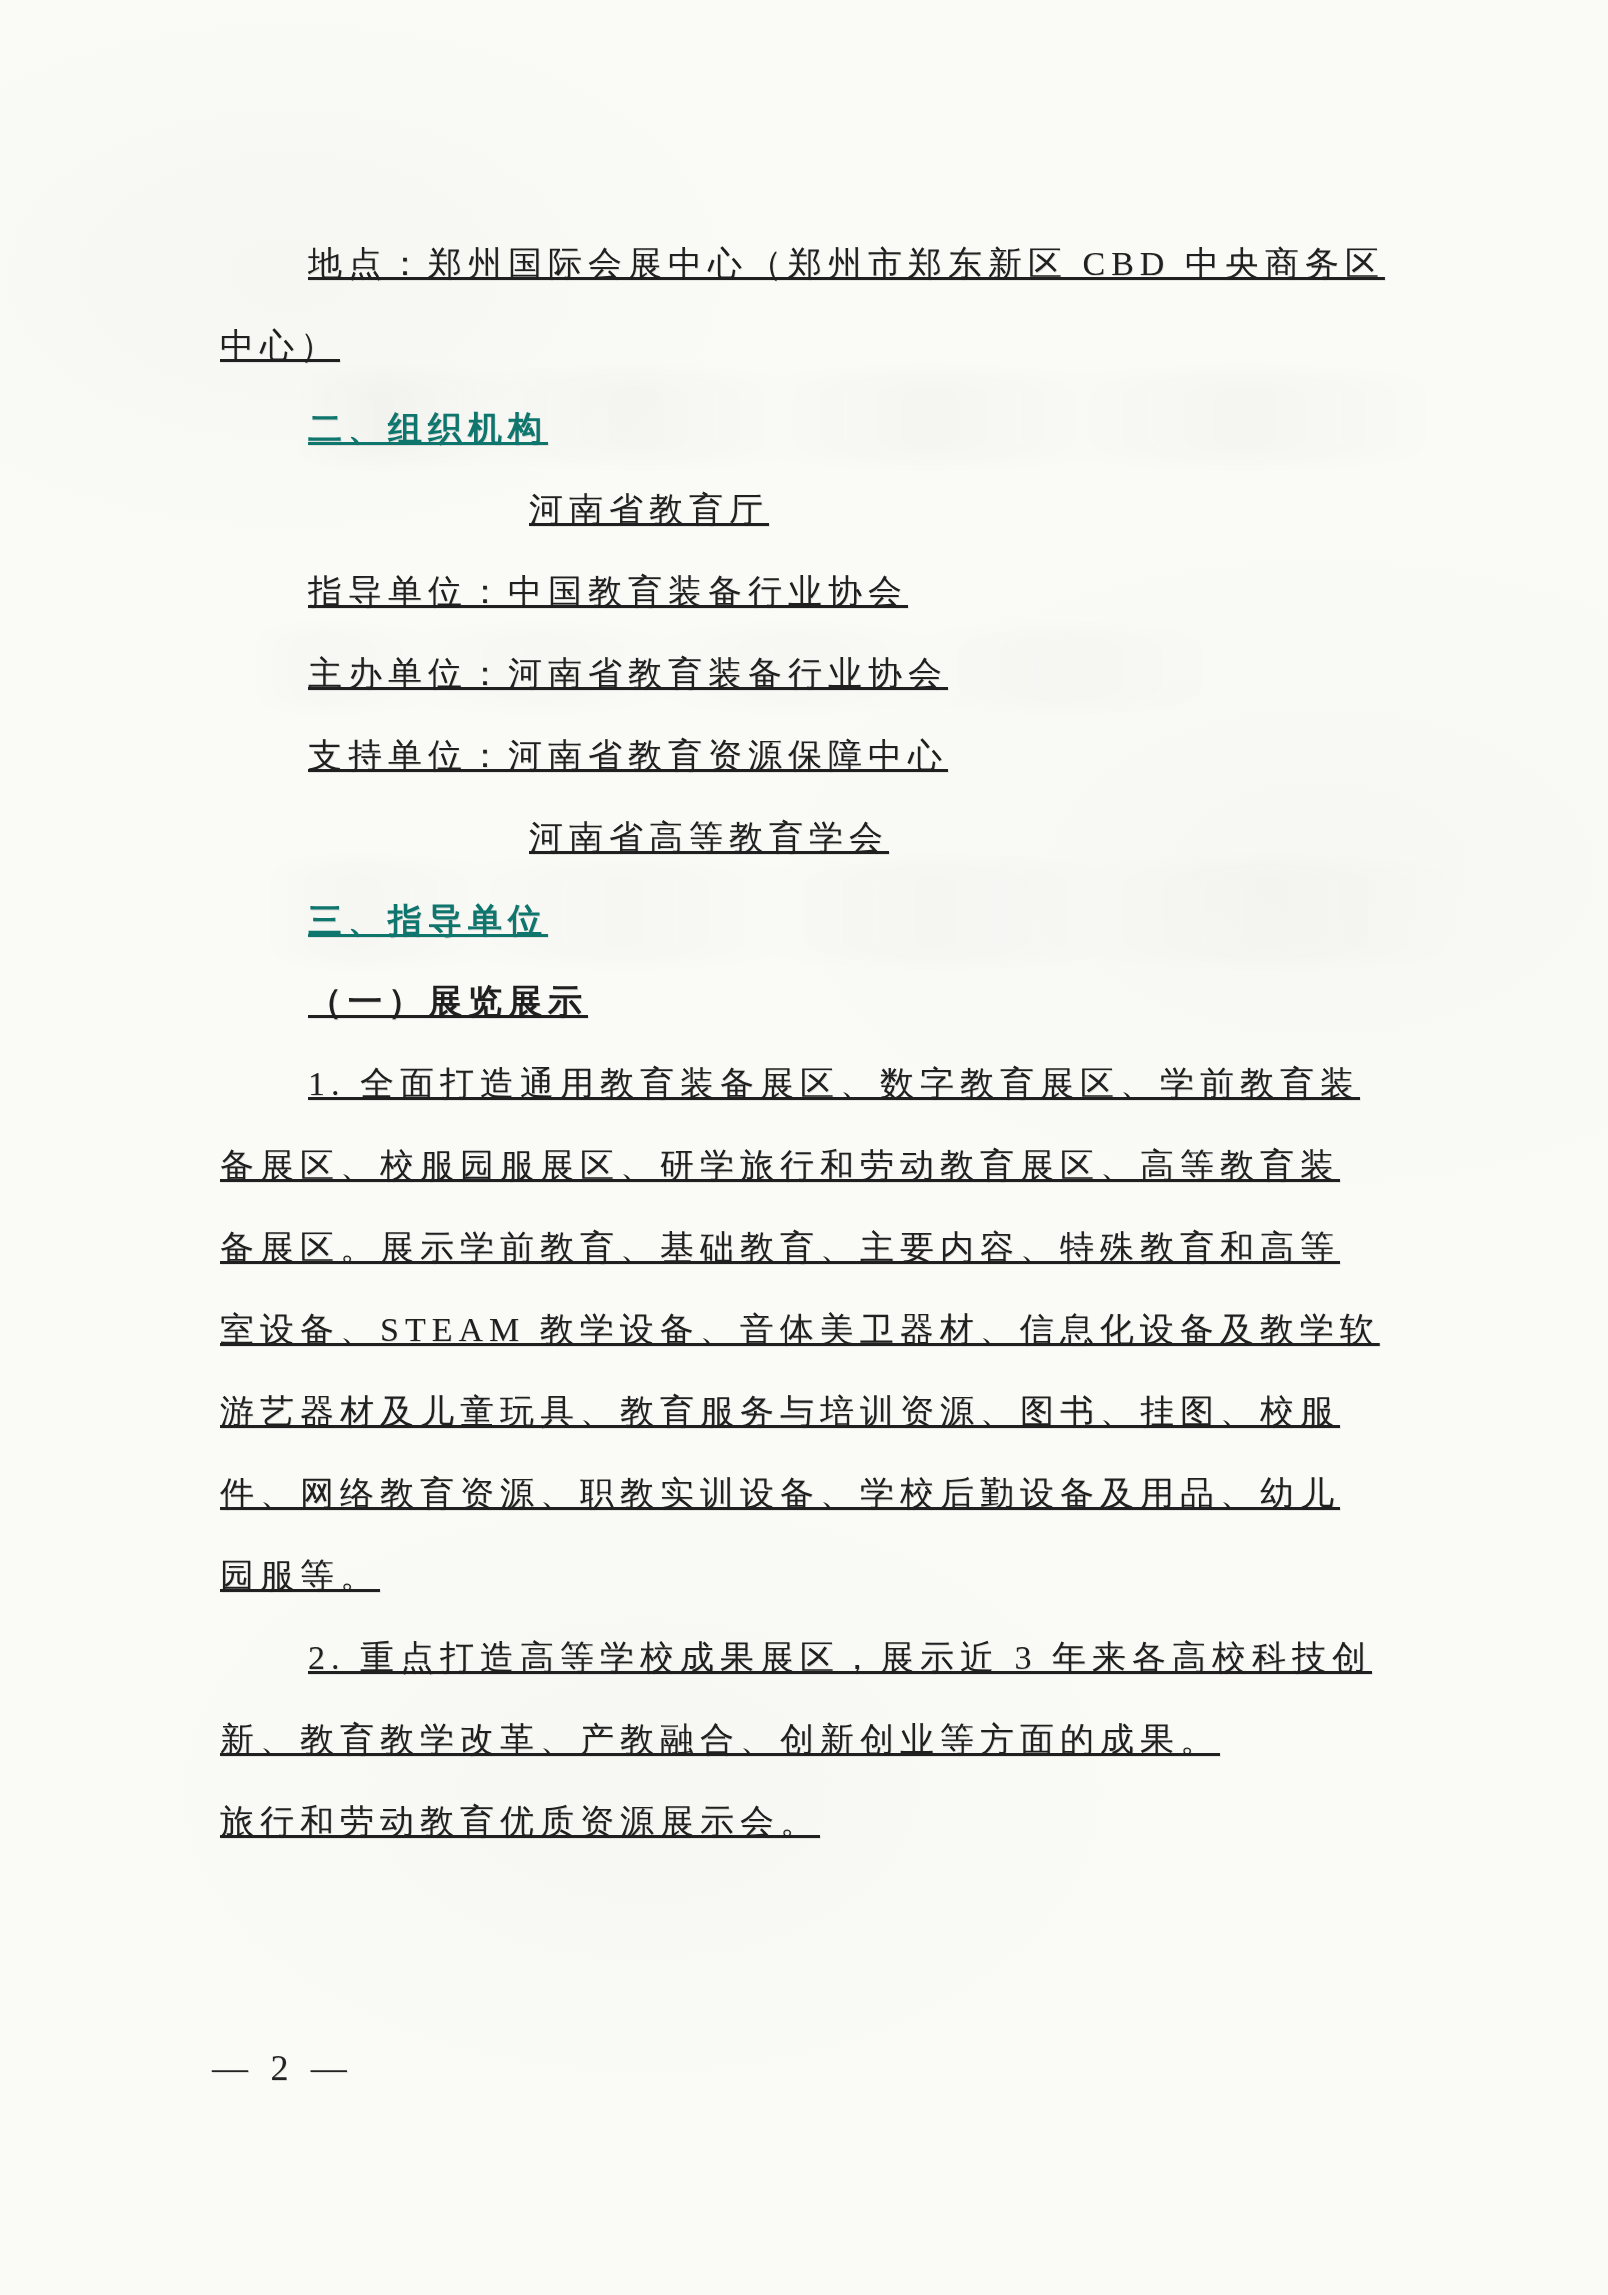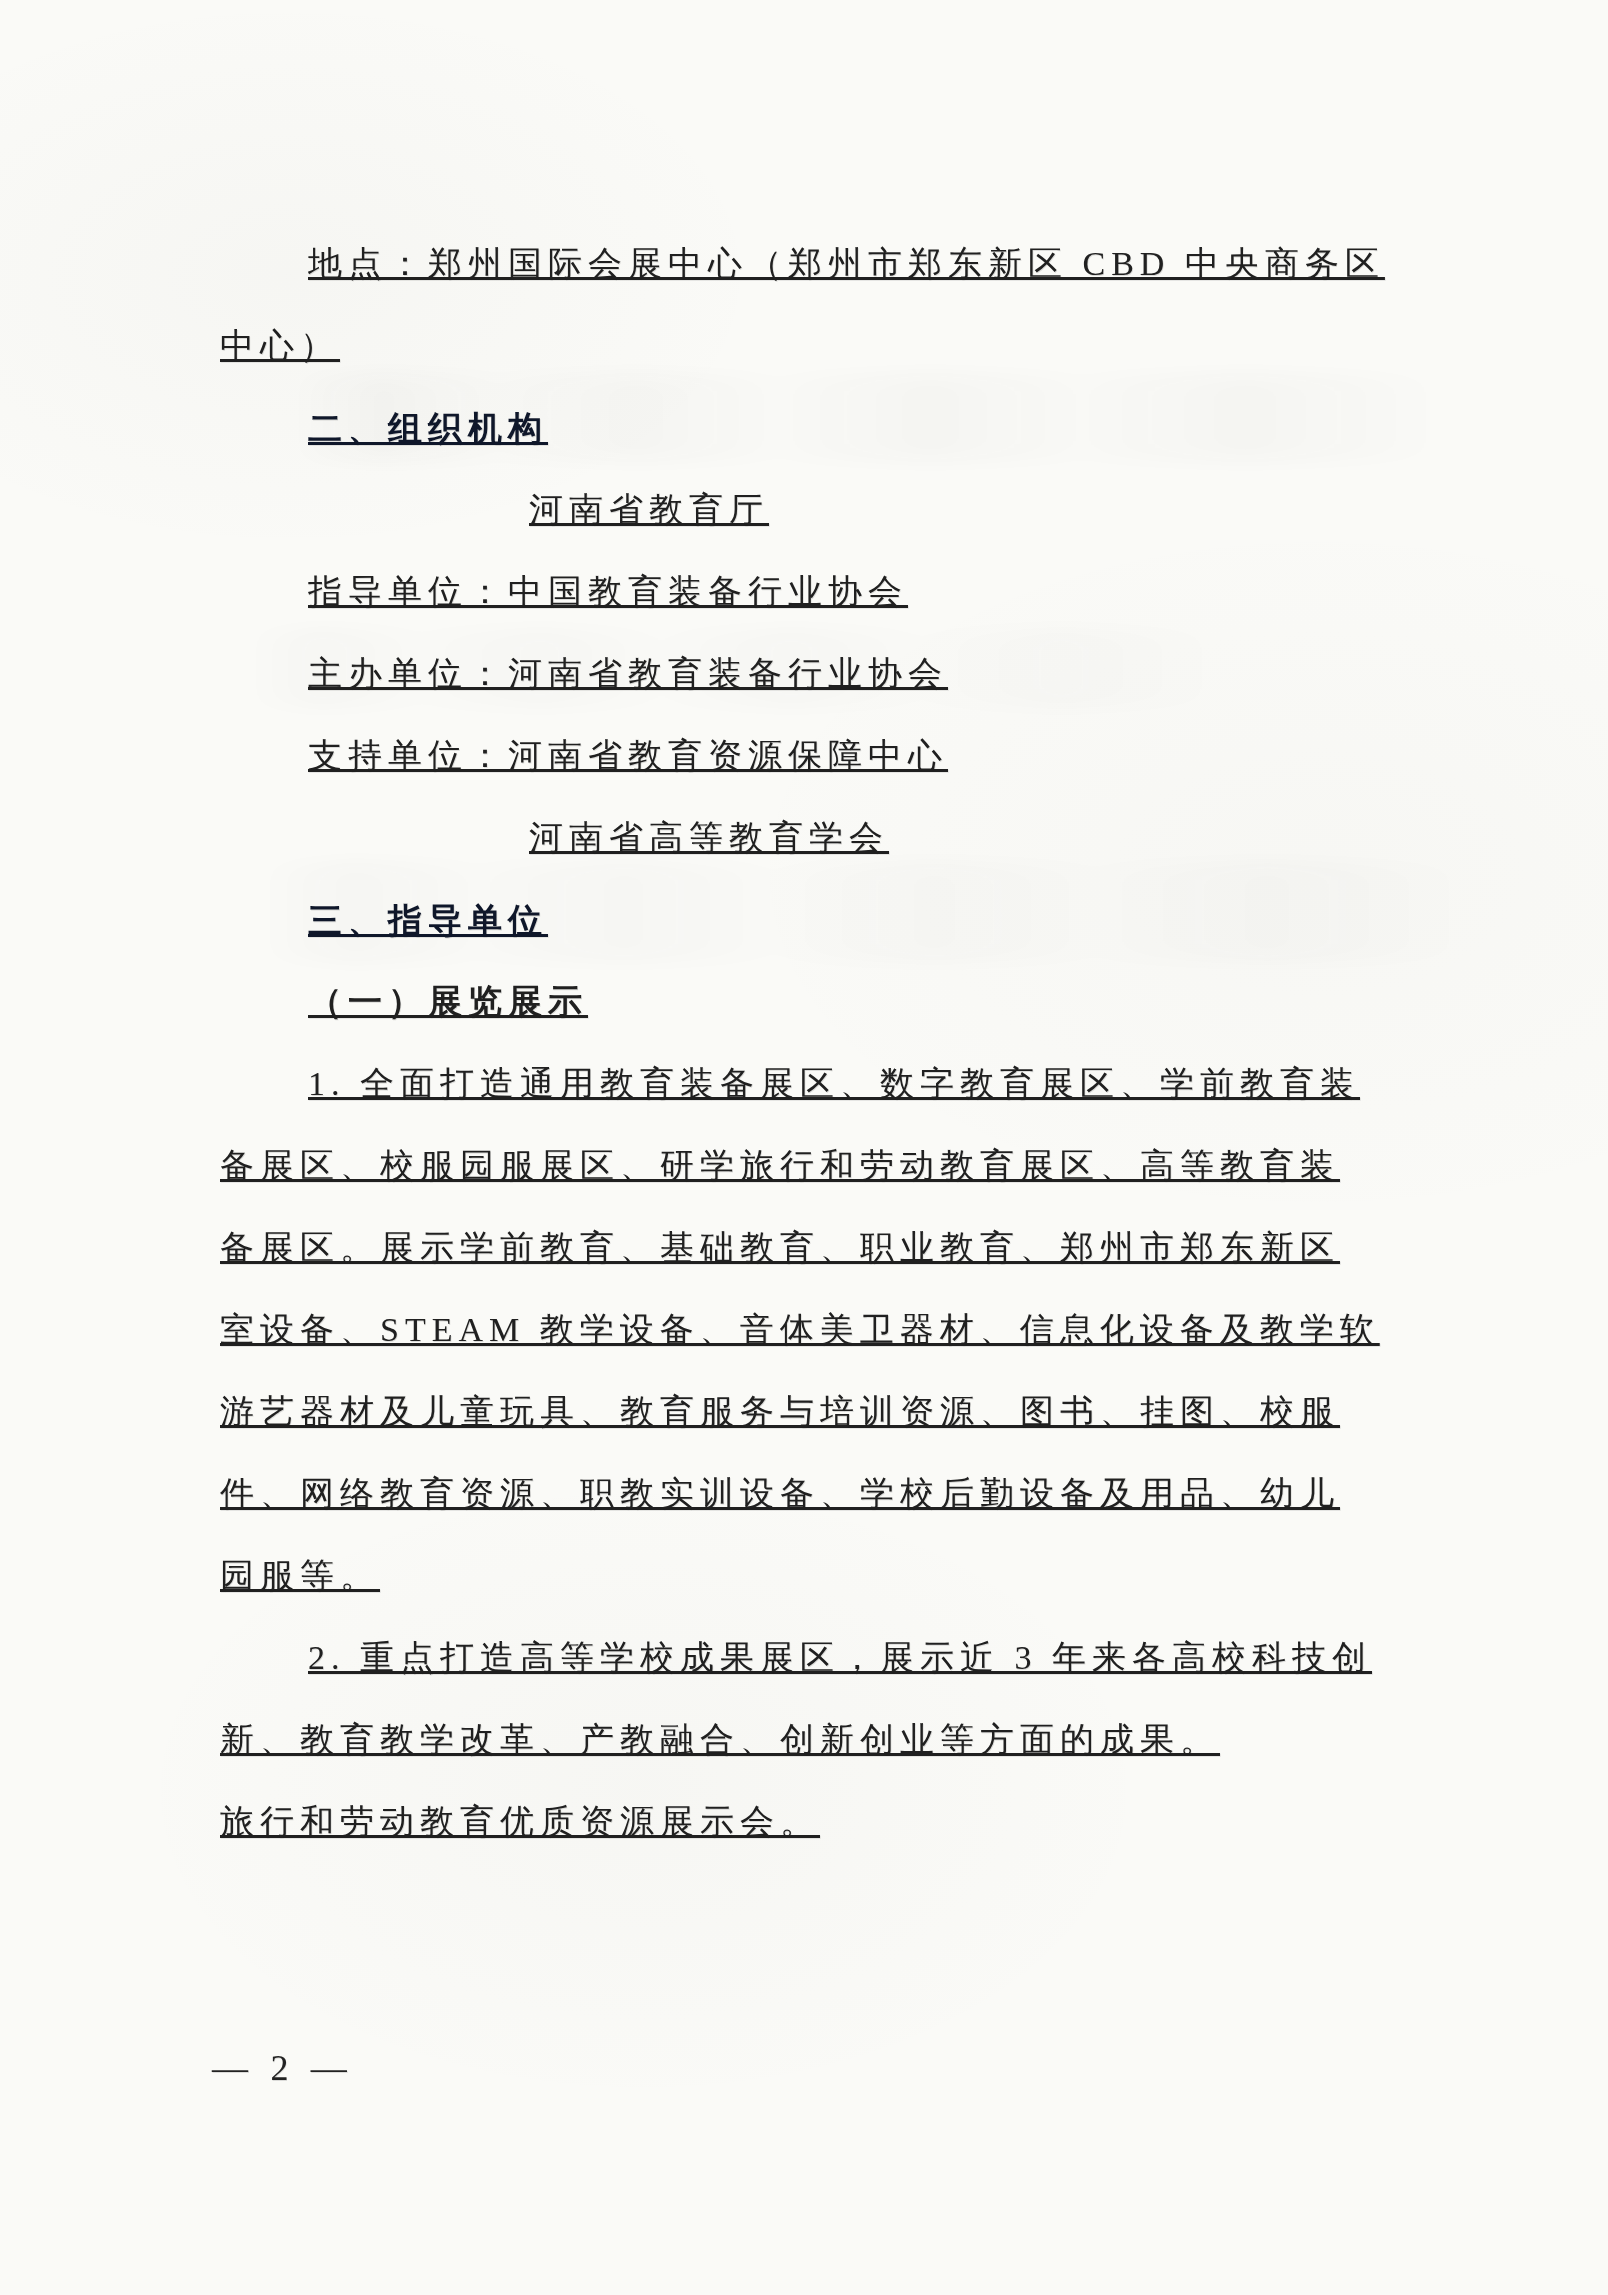--- a/index.html
+++ b/index.html
@@ -56,21 +56,21 @@
     white-space:nowrap;
     color:#202020;
     text-shadow:0.7px 0.7px 0 rgba(32,32,32,0.14);
     text-decoration:underline;
   }
   .ind2{padding-left:88px;}
   .ind7{padding-left:309px;}
   .heading{
     font-family:"Liberation Sans","DejaVu Sans",sans-serif;
     font-weight:700;
-    color:#0f172a;
+    color:#0f766e;
   }
   .kai{font-weight:600;}
   .page-number{
     position:absolute;
     left:212px;
     top:2032px;
     height:73px;
     line-height:73px;
     font-size:36px;
     letter-spacing:6.7px;
@@ -98,21 +98,21 @@
     <div class="line ind2">指导单位：中国教育装备行业协会</div>
     <div class="line ind2">主办单位：河南省教育装备行业协会</div>
     <div class="line ind2">支持单位：河南省教育资源保障中心</div>
     <div class="line ind7">河南省高等教育学会</div>
 
     <div class="line ind2 heading">三、指导单位</div>
     <div class="line ind2 kai">（一）展览展示</div>
 
     <div class="line ind2">1. 全面打造通用教育装备展区、数字教育展区、学前教育装</div>
     <div class="line">备展区、校服园服展区、研学旅行和劳动教育展区、高等教育装</div>
-    <div class="line">备展区。展示学前教育、基础教育、职业教育、郑州市郑东新区</div>
+    <div class="line">备展区。展示学前教育、基础教育、主要内容、特殊教育和高等</div>
     <div class="line">室设备、STEAM 教学设备、音体美卫器材、信息化设备及教学软</div>
     <div class="line">游艺器材及儿童玩具、教育服务与培训资源、图书、挂图、校服</div>
     <div class="line">件、网络教育资源、职教实训设备、学校后勤设备及用品、幼儿</div>
     <div class="line">园服等。</div>
 
     <div class="line ind2">2. 重点打造高等学校成果展区，展示近 3 年来各高校科技创</div>
     <div class="line">新、教育教学改革、产教融合、创新创业等方面的成果。</div>
 
     <div class="line">旅行和劳动教育优质资源展示会。</div>
 

